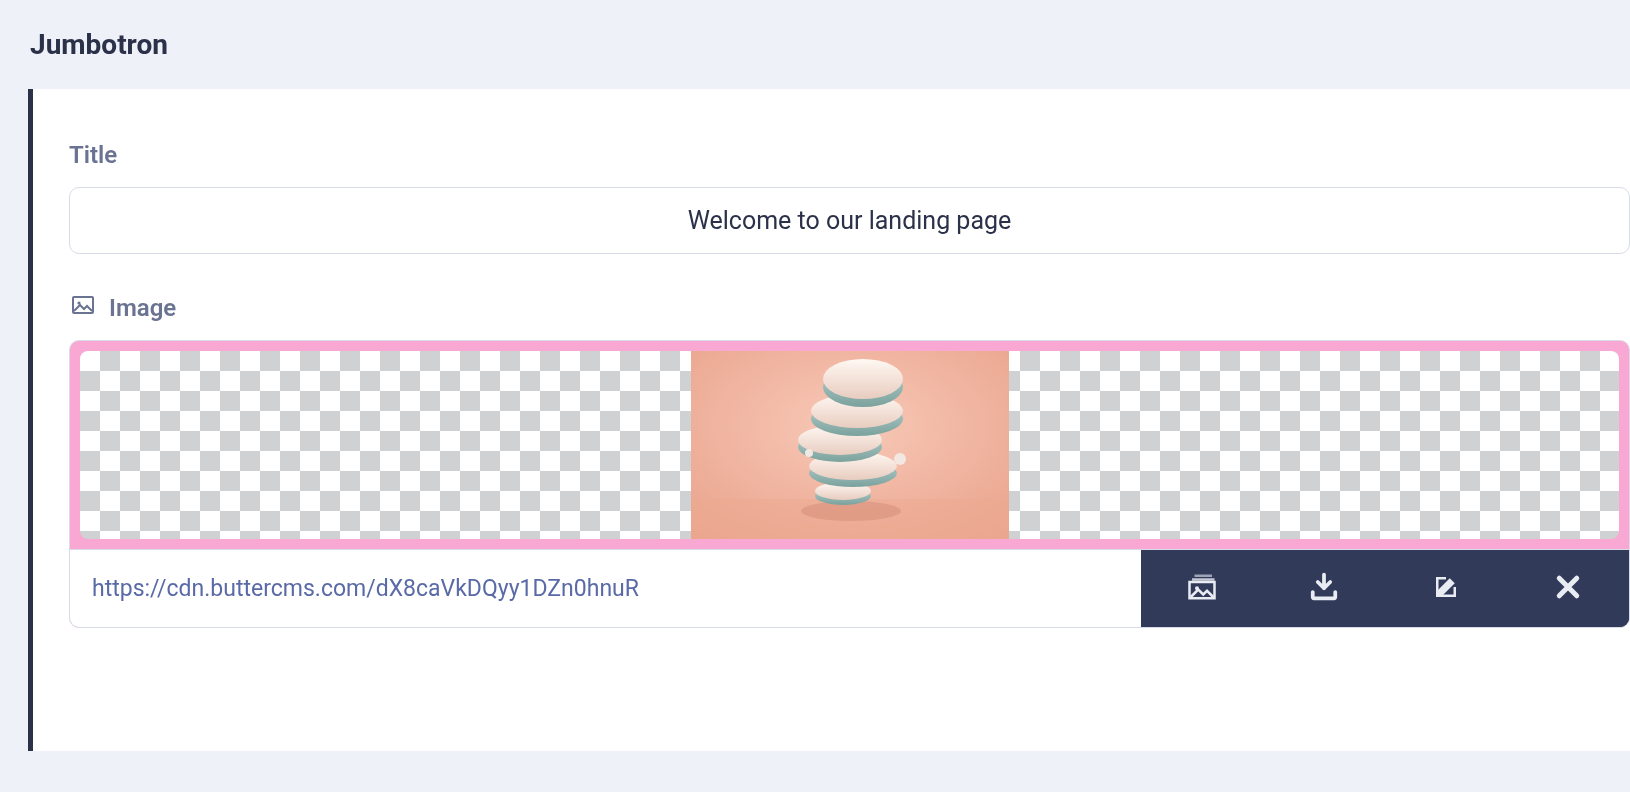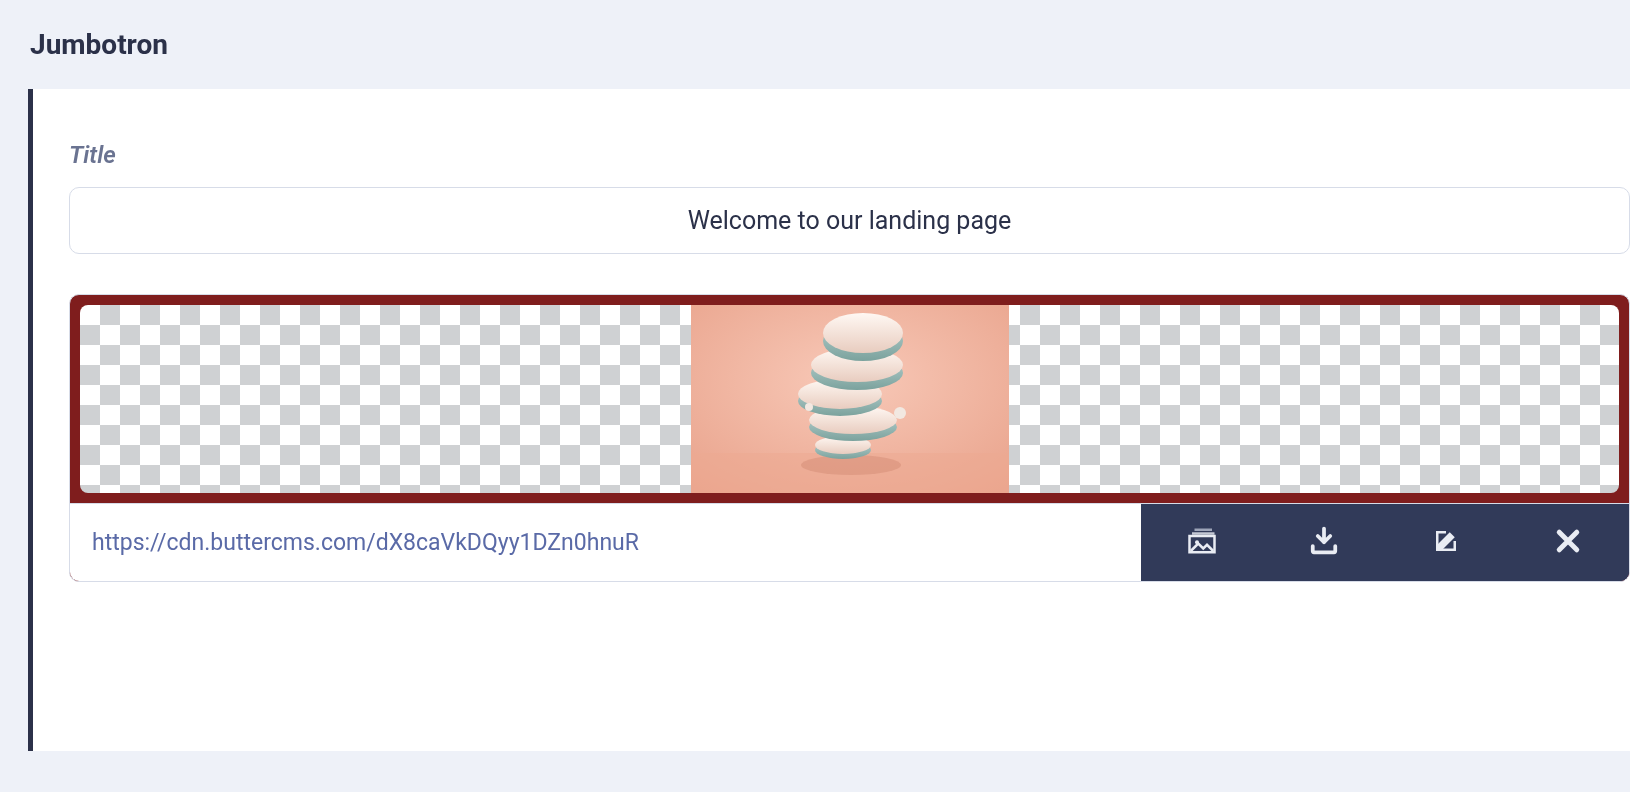--- a/index.html
+++ b/index.html
@@ -32,21 +32,20 @@
       margin-bottom: 40px;
     }
     .field-label {
       font-size: 24px;
       font-weight: 600;
       color: #6a7391;
       margin-bottom: 18px;
       display: flex;
       align-items: flex-start;
       gap: 12px;
-      font-style: italic;
     }
     .field-label .label-icon {
       display: inline-flex;
       align-items: center;
       justify-content: center;
     }
     .text-input {
       width: 100%;
       border: 1px solid #d7dce8;
       background: #ffffff;
@@ -54,21 +53,21 @@
       padding: 18px 24px;
       font-size: 25px;
       color: #2b3149;
       font-family: inherit;
       text-align: center;
     }
     .image-field-wrapper {
       border: 1px solid #d7dce8;
       border-radius: 10px;
       overflow: hidden;
-      background: #7f1d1d;
+      background: #f9a8d4;
     }
     .image-preview {
       margin: 10px;
       height: 188px;
       border-radius: 8px;
       display: flex;
       justify-content: center;
       align-items: stretch;
       
       background-color: #ffffff;
@@ -137,20 +136,30 @@
 <div class="panel">
 
   <div class="field">
     <div class="field-label">
       <span>Title</span>
     </div>
     <input type="text" class="text-input" value="Welcome to our landing page" style="">
   </div>
 
   <div class="field">
+    <div class="field-label">
+      <span class="label-icon">
+        <svg viewBox="0 0 24 24" width="28" height="24" fill="none" stroke="#6a7391" stroke-width="2">
+          <rect x="2" y="3" width="20" height="16" rx="1"></rect>
+          <circle cx="8" cy="9" r="1.6" fill="#6a7391" stroke="none"></circle>
+          <path d="M3 17 L9 11 L13 15 L16 12 L21 17" fill="none"></path>
+        </svg>
+      </span>
+      <span>Image</span>
+    </div>
 
     <div class="image-field-wrapper">
       <div class="image-preview">
         <div class="image-thumb">
           <svg viewBox="0 0 318 188" preserveAspectRatio="xMidYMid slice">
 
             <defs>
               <radialGradient id="bgGrad" cx="50%" cy="40%" r="75%">
                 <stop offset="0%" stop-color="#f8c9b8"></stop>
                 <stop offset="100%" stop-color="#e9a38c"></stop>

